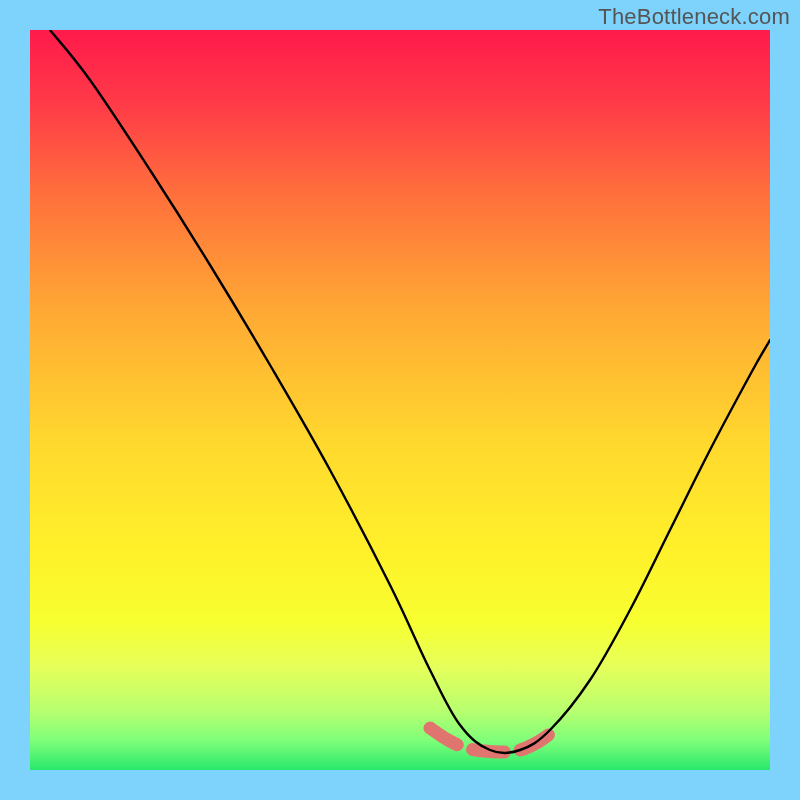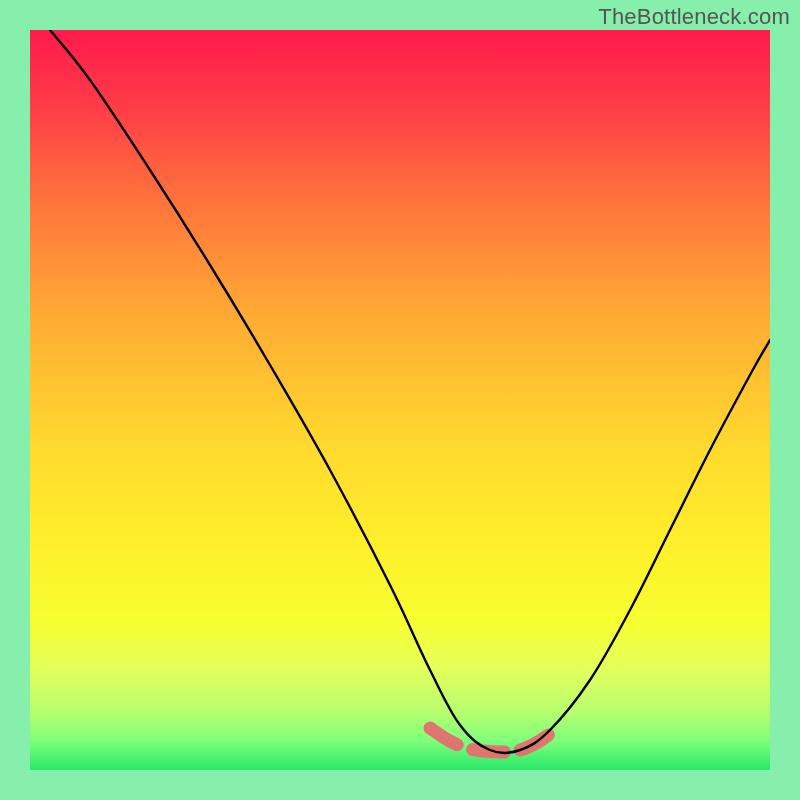--- a/index.html
+++ b/index.html
@@ -8,21 +8,21 @@
     width: 800px;
     height: 800px;
     background: #000;
     overflow: hidden;
     font-family: Arial, Helvetica, sans-serif;
   }
   .frame {
     position: relative;
     width: 800px;
     height: 800px;
-    background: #86efac;
+    background: #7dd3fc;
   }
   .watermark {
     position: absolute;
     top: 4px;
     right: 10px;
     color: #555;
     font-size: 22px;
     font-weight: 500;
     letter-spacing: 0.2px;
     z-index: 10;

